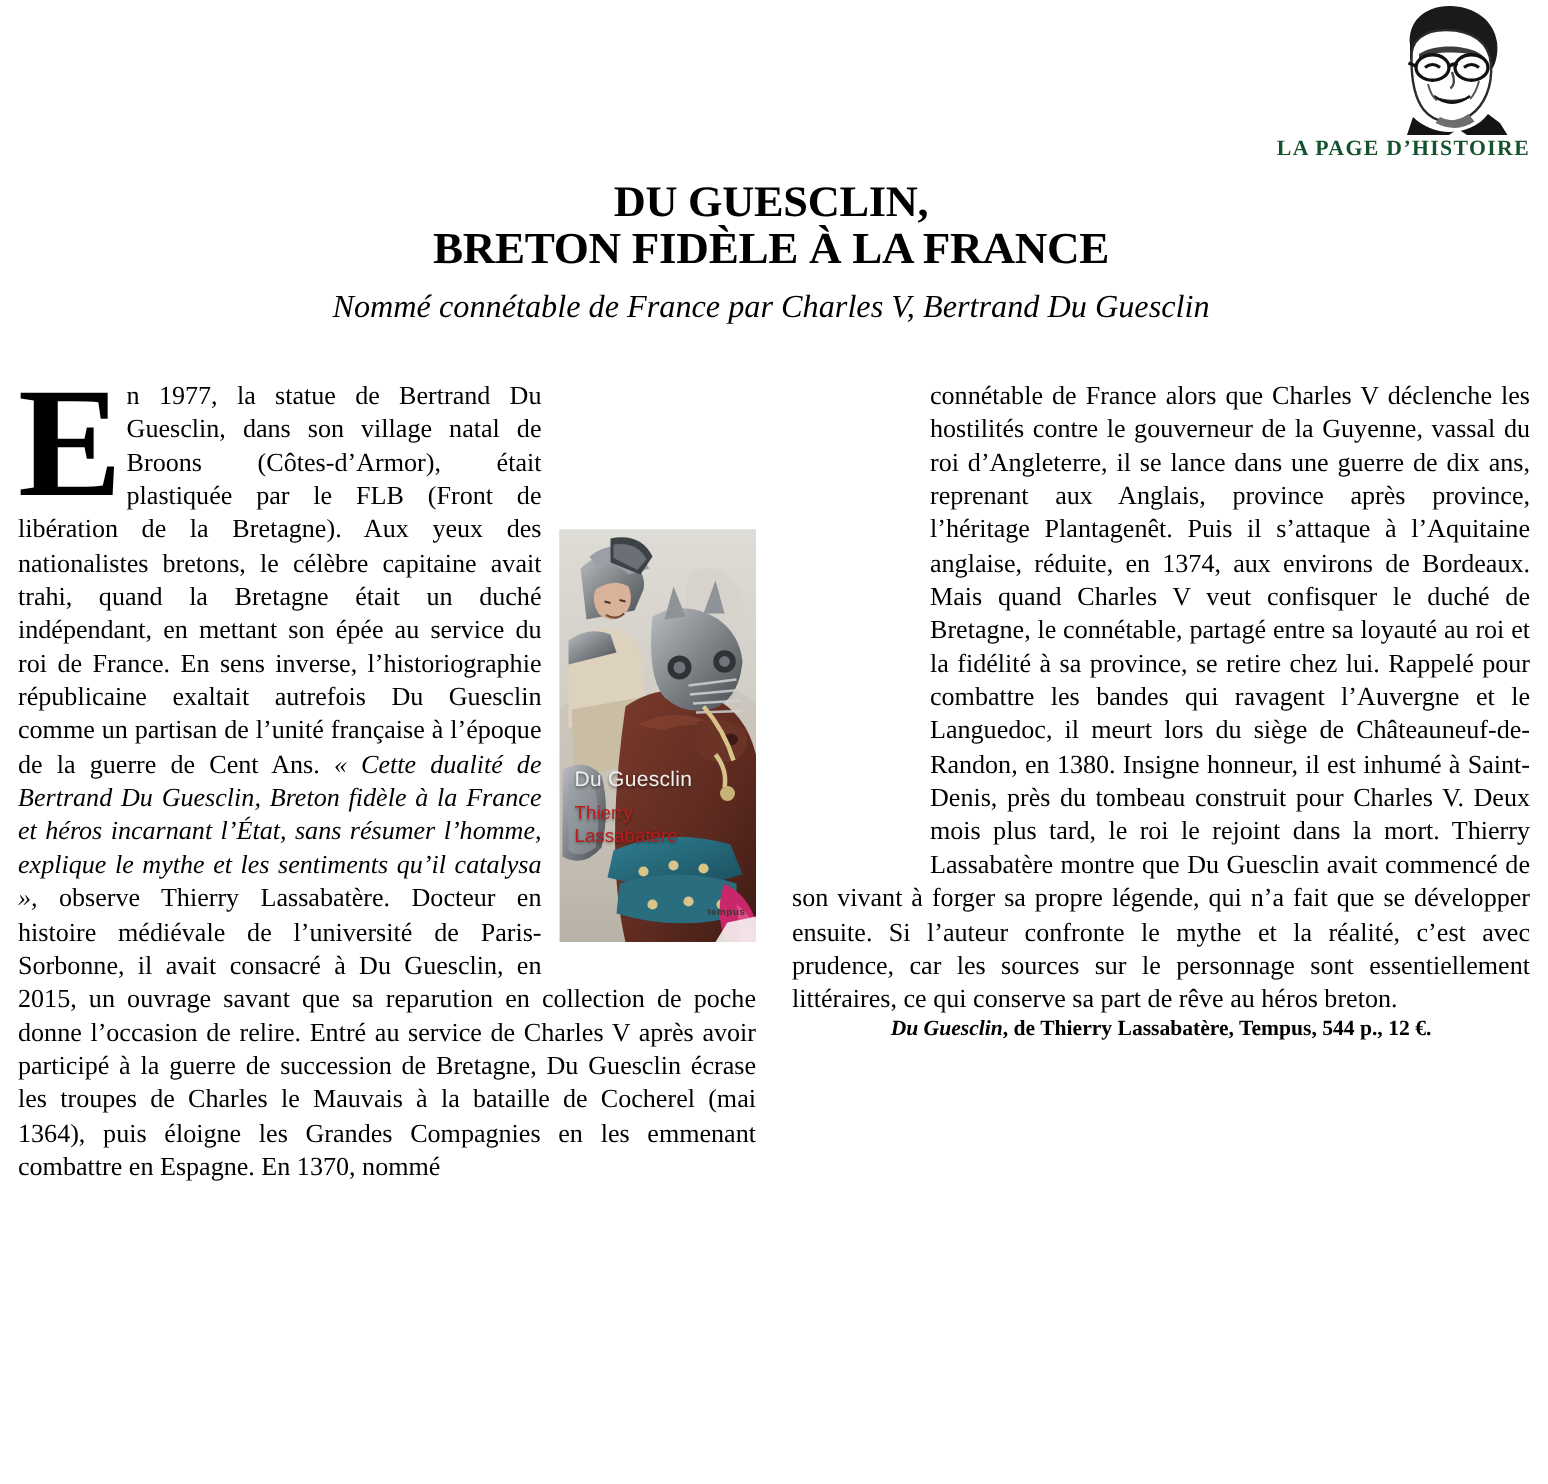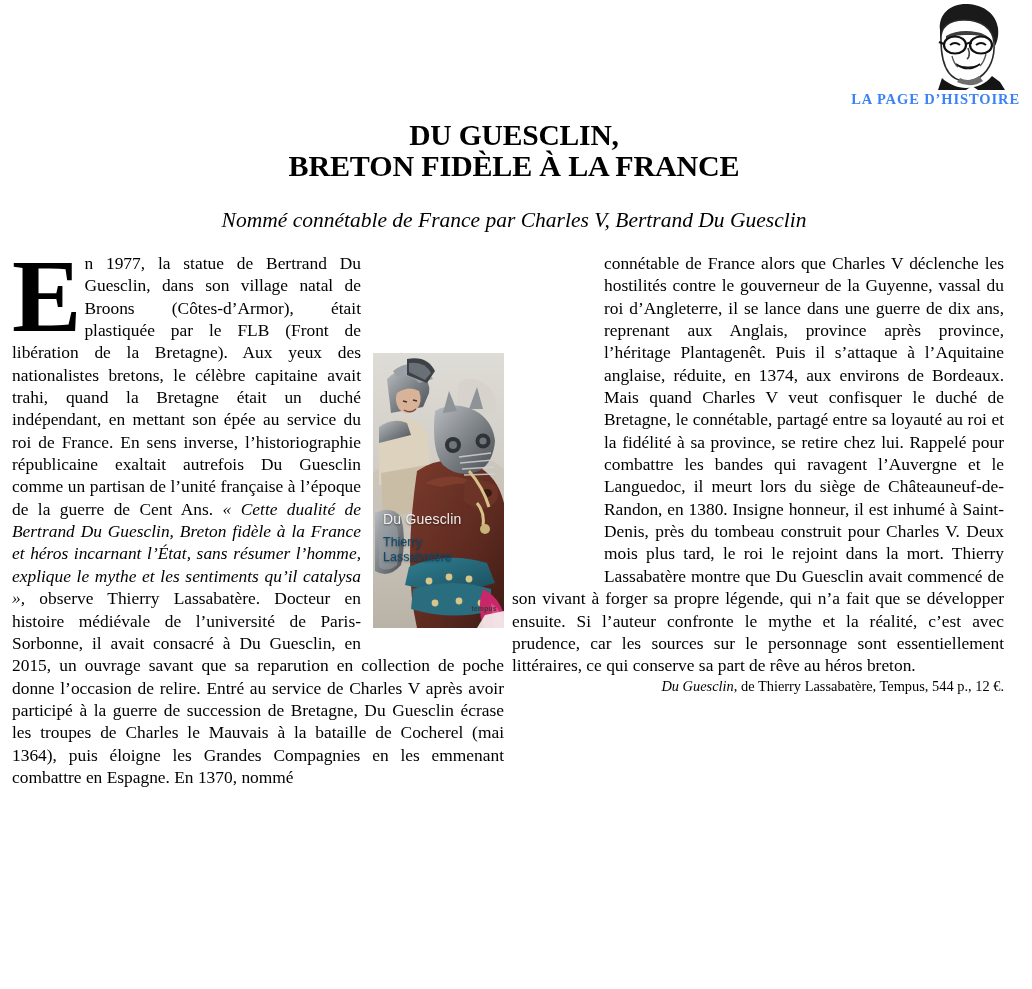--- a/index.html
+++ b/index.html
@@ -31,21 +31,21 @@
     width: 112px;
     height: 90px;
   }
   #byline-portrait svg { display: block; }
   #byline-text {
     position: absolute;
     right: 12px;
     top: 92px;
     width: 300px;
     text-align: right;
-    color: #3b82f6;
+    color: #14532d;
     font-family: "Liberation Serif", "DejaVu Serif", serif;
     font-weight: bold;
     font-size: 14.5px;
     line-height: 15.5px;
     letter-spacing: 0.9px;
   }
   #byline-text .bl { display: block; white-space: nowrap; }
 
   
   #title-block {
@@ -62,21 +62,21 @@
     line-height: 31px;
     letter-spacing: -0.2px;
     transform: scaleX(1.02);
     margin: 0;
   }
   .headline .hl-line { display: block; white-space: nowrap; }
   #headline-line1 { font-size: 29px; }
   #headline-line2 { font-size: 29.5px; }
 
   #deck {
-    margin-top: 25px;
+    margin-top: 9px;
     font-family: "Liberation Serif", "DejaVu Serif", serif;
     font-style: italic;
     font-size: 21.5px;
     line-height: 26px;
   }
   #deck .dk-line { display: block; white-space: nowrap; }
 
   
   #article {
     position: absolute;
@@ -89,21 +89,21 @@
     position: absolute;
     top: 0;
     width: 492px;
     font-size: 17.4px;
     line-height: 22.35px;
     text-align: justify;
     -webkit-hyphens: none;
     hyphens: none;
   }
   #column-left  { left: 0px; }
-  #column-right { left: 500px; }
+  #column-right { left: 516px; }
 
   .column p { margin: 0; text-indent: 0; }
 
   
   #drop-cap {
     float: left;
     font-family: "Liberation Serif", "DejaVu Serif", serif;
     font-weight: bold;
     font-size: 104px;
     line-height: 84px;
@@ -144,21 +144,21 @@
     font-family: "Liberation Sans", sans-serif;
     font-size: 14px;
     font-weight: 500;
     letter-spacing: 0.2px;
     text-shadow: 0 1px 2px rgba(0,0,0,.45);
   }
   .cover-author {
     position: absolute;
     left: 10px;
     top: 182px;
-    color: #0c4a6e;
+    color: #b91c1c;
     font-family: "Liberation Sans", sans-serif;
     font-size: 12.5px;
     line-height: 15px;
     text-shadow: 0 1px 2px rgba(0,0,0,.45);
   }
   .cover-imprint {
     position: absolute;
     right: 7px;
     bottom: 8px;
     color: #3a3a3a;
@@ -166,22 +166,22 @@
     font-size: 6.5px;
     font-weight: bold;
     letter-spacing: .4px;
   }
 
   
   #book-credit {
     margin-top: 1px;
     font-size: 14.4px;
     line-height: 17px;
-    font-weight: normal;
-    text-align: right;
+    font-weight: bold;
+    text-align: center;
   }
   #book-credit .it { font-style: italic; }
 </style>
 </head>
 <body>
 
 <div id="masthead">
 
   <div id="byline-portrait">
     <svg width="112" height="90" viewBox="0 0 112 90" aria-hidden="true">

